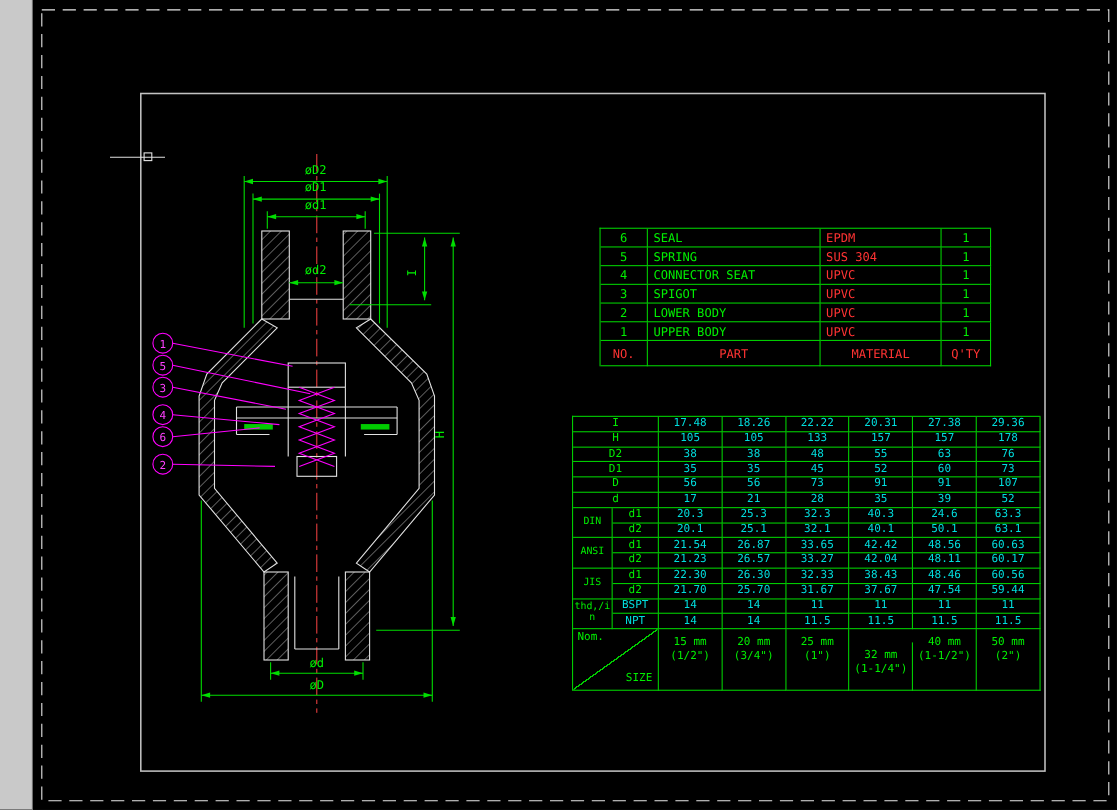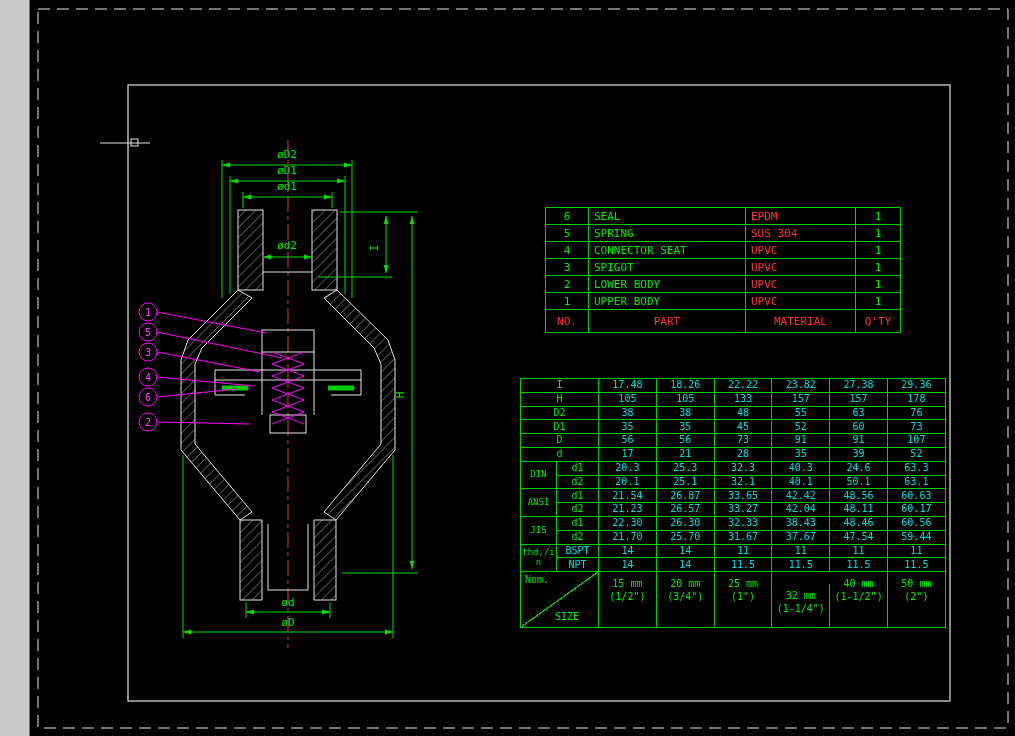--- a/index.html
+++ b/index.html
@@ -59,21 +59,21 @@
   .lbl { color:#00ee00; }
   .val { color:#00dddd; }
   .grp { flex-direction:column; overflow-wrap:anywhere; font-size:9px; padding:0 1px; }
   .sizecell { flex-direction:column; justify-content:flex-start; padding-top:7px; gap:2px; color:#00ee00; }
   .corner { position:relative;
     background:linear-gradient(to bottom right,
       rgba(0,0,0,0) calc(50% - 0.6px), #00cc00 calc(50% - 0.6px),
       #00cc00 calc(50% + 0.6px), rgba(0,0,0,0) calc(50% + 0.6px));
   }
   .corner .nom  { position:absolute; top:3px;  left:4px;  color:#00ee00; font-size:10px; }
-  .corner .size { position:absolute; bottom:5px; right:19px; color:#00ee00; font-size:10px; }
+  .corner .size { position:absolute; bottom:5px; right:5px; color:#00ee00; font-size:10px; }
 </style>
 </head>
 <body>
 
 <div class="left-strip"></div>
 
 <svg class="overlay" width="1015" height="736" viewBox="0 0 1015 736">
   <defs>
     <pattern id="hatch" width="7" height="7" patternUnits="userSpaceOnUse" patternTransform="rotate(45)">
       <line x1="0" y1="0" x2="0" y2="7" stroke="#cfcfcf" stroke-width="0.8"></line>
@@ -246,21 +246,21 @@
     <div class="pt-cell c red">PART</div>
     <div class="pt-cell c red">MATERIAL</div>
     <div class="pt-cell c red">Q'TY</div>
   </div>
 
 <div class="dims-table">
     <div class="dt-cell lbl" style="grid-area: 1 / 1 / auto / 3;">I</div>
     <div class="dt-cell val" style="grid-area: 1 / 3;">17.48</div>
     <div class="dt-cell val" style="grid-area: 1 / 4;">18.26</div>
     <div class="dt-cell val" style="grid-area: 1 / 5;">22.22</div>
-    <div class="dt-cell val" style="grid-area: 1 / 6;">23.82</div>
+    <div class="dt-cell val" style="grid-area: 1 / 6;">20.31</div>
     <div class="dt-cell val" style="grid-area: 1 / 7;">27.38</div>
     <div class="dt-cell val" style="grid-area: 1 / 8;">29.36</div>
     <div class="dt-cell lbl" style="grid-area: 2 / 1 / auto / 3;">H</div>
     <div class="dt-cell val" style="grid-area: 2 / 3;">105</div>
     <div class="dt-cell val" style="grid-area: 2 / 4;">105</div>
     <div class="dt-cell val" style="grid-area: 2 / 5;">133</div>
     <div class="dt-cell val" style="grid-area: 2 / 6;">157</div>
     <div class="dt-cell val" style="grid-area: 2 / 7;">157</div>
     <div class="dt-cell val" style="grid-area: 2 / 8;">178</div>
     <div class="dt-cell lbl" style="grid-area: 3 / 1 / auto / 3;">D2</div>

